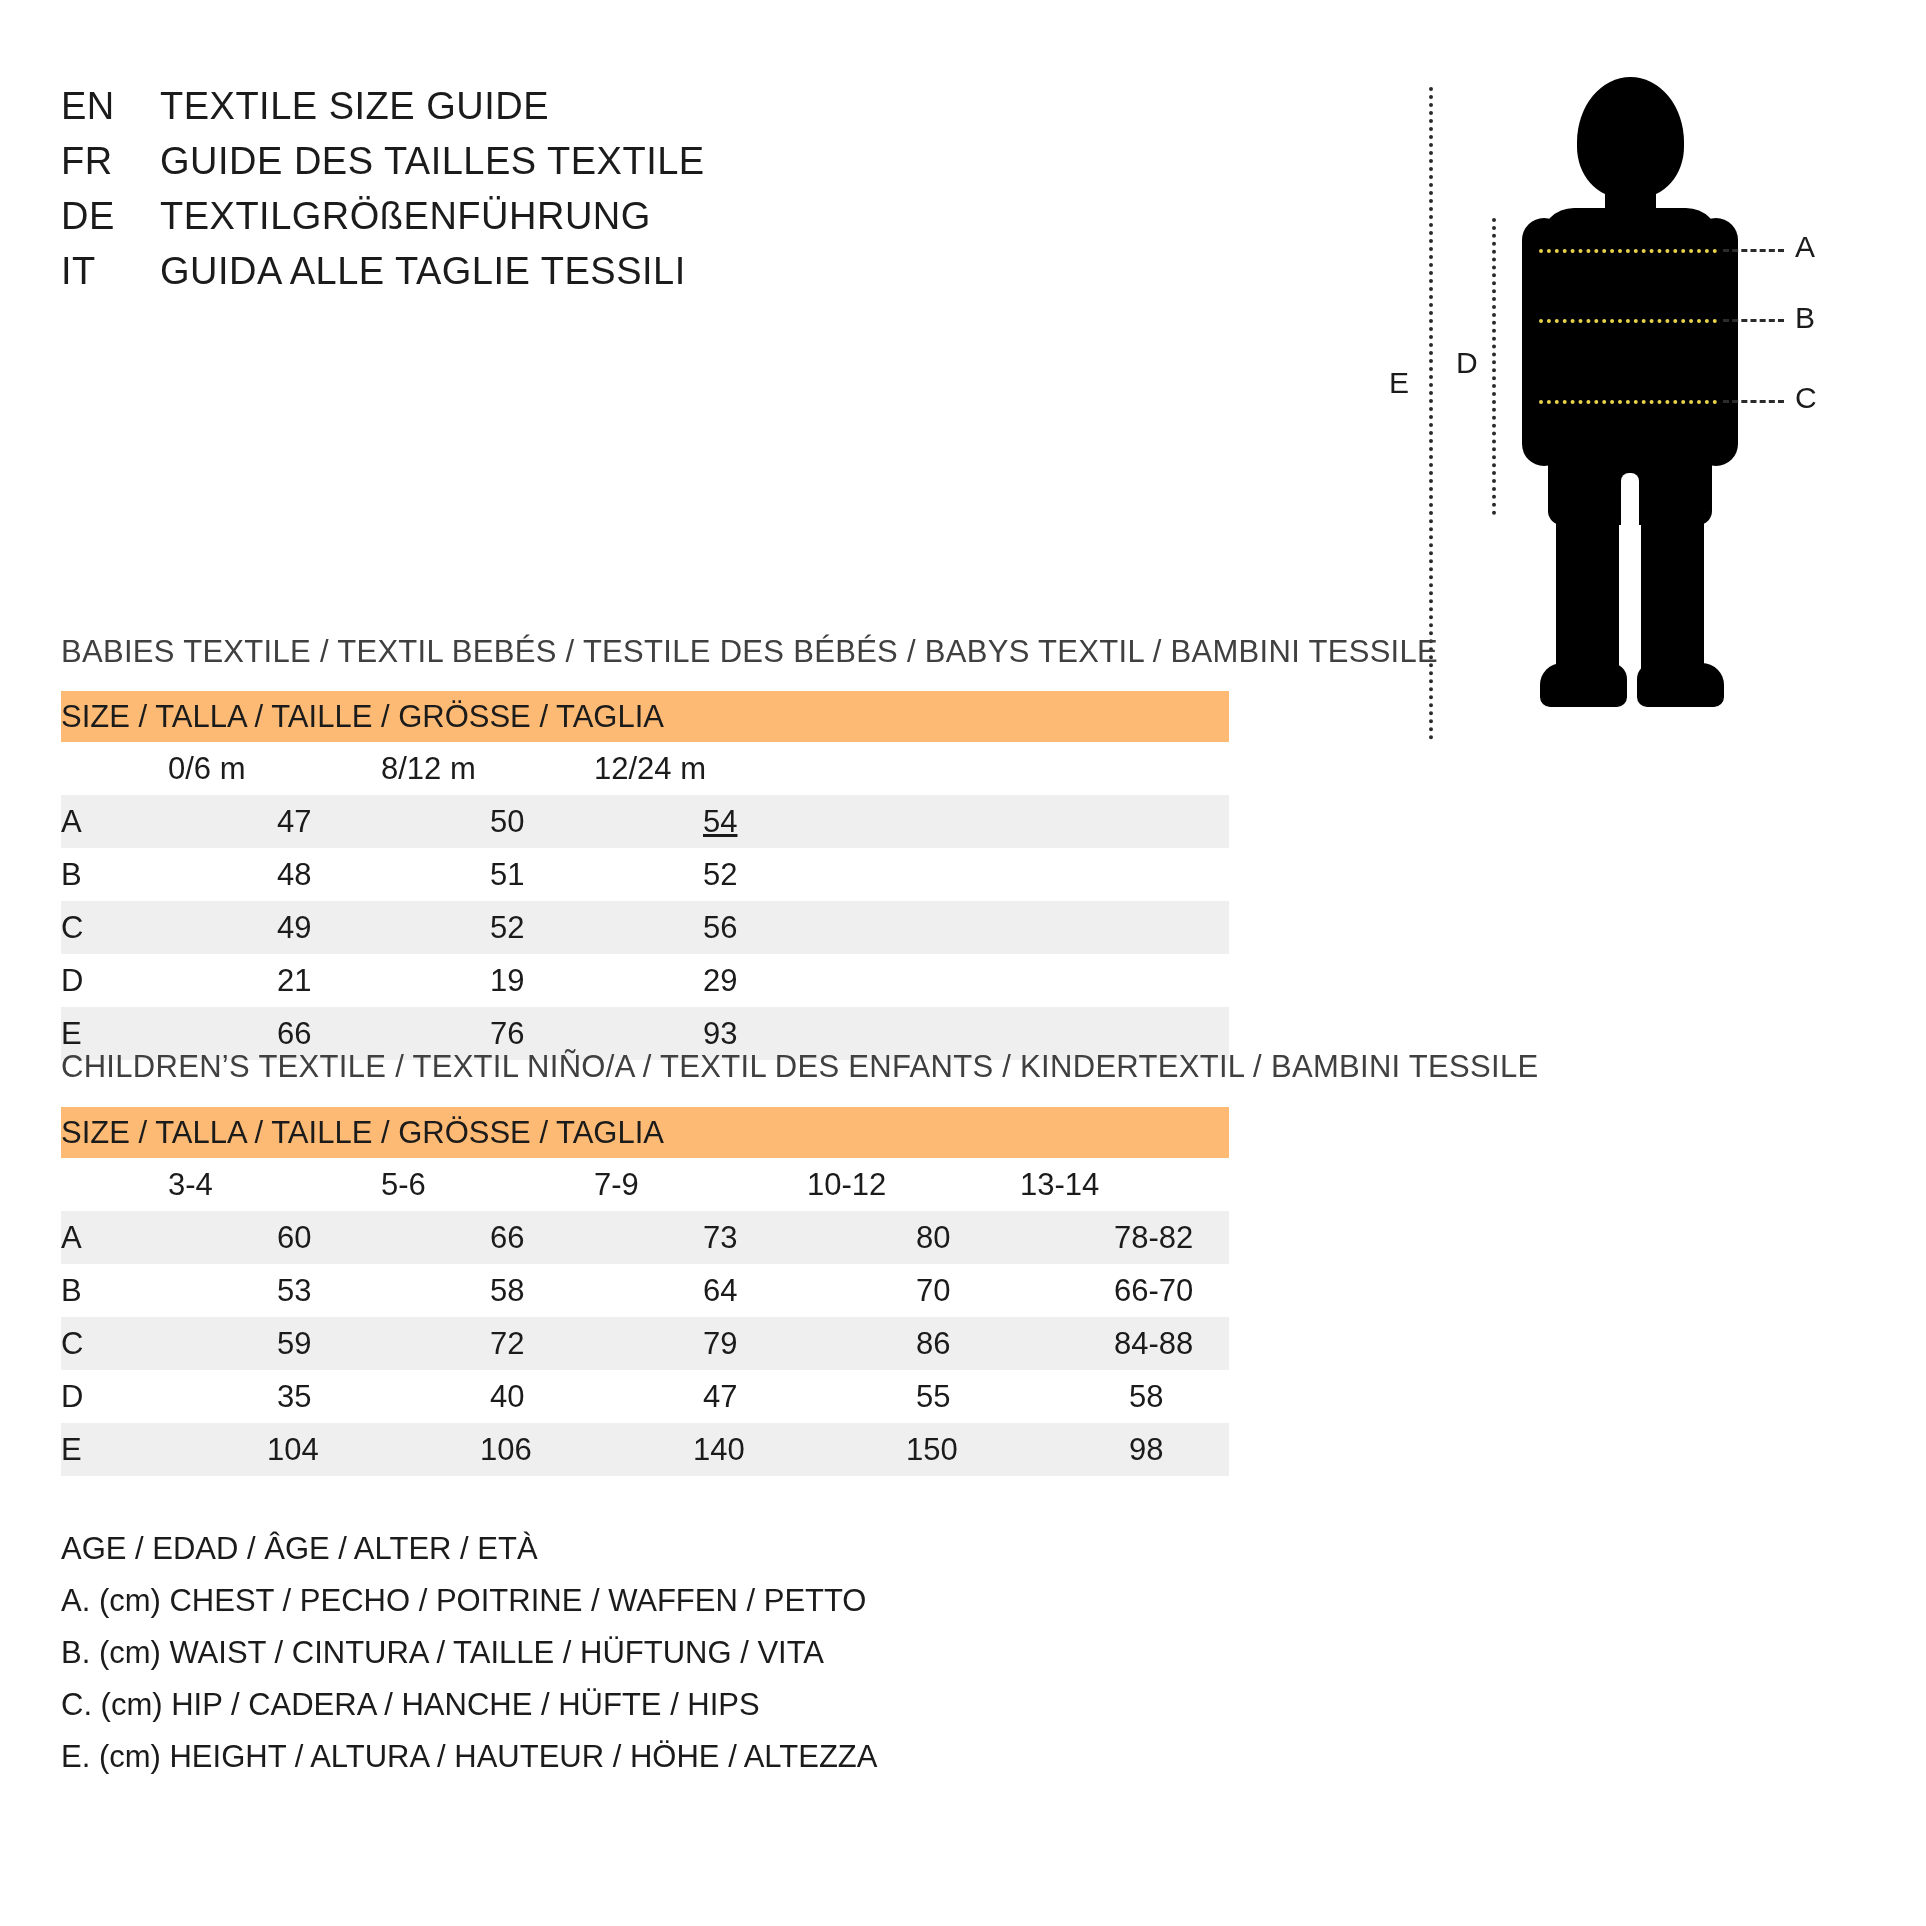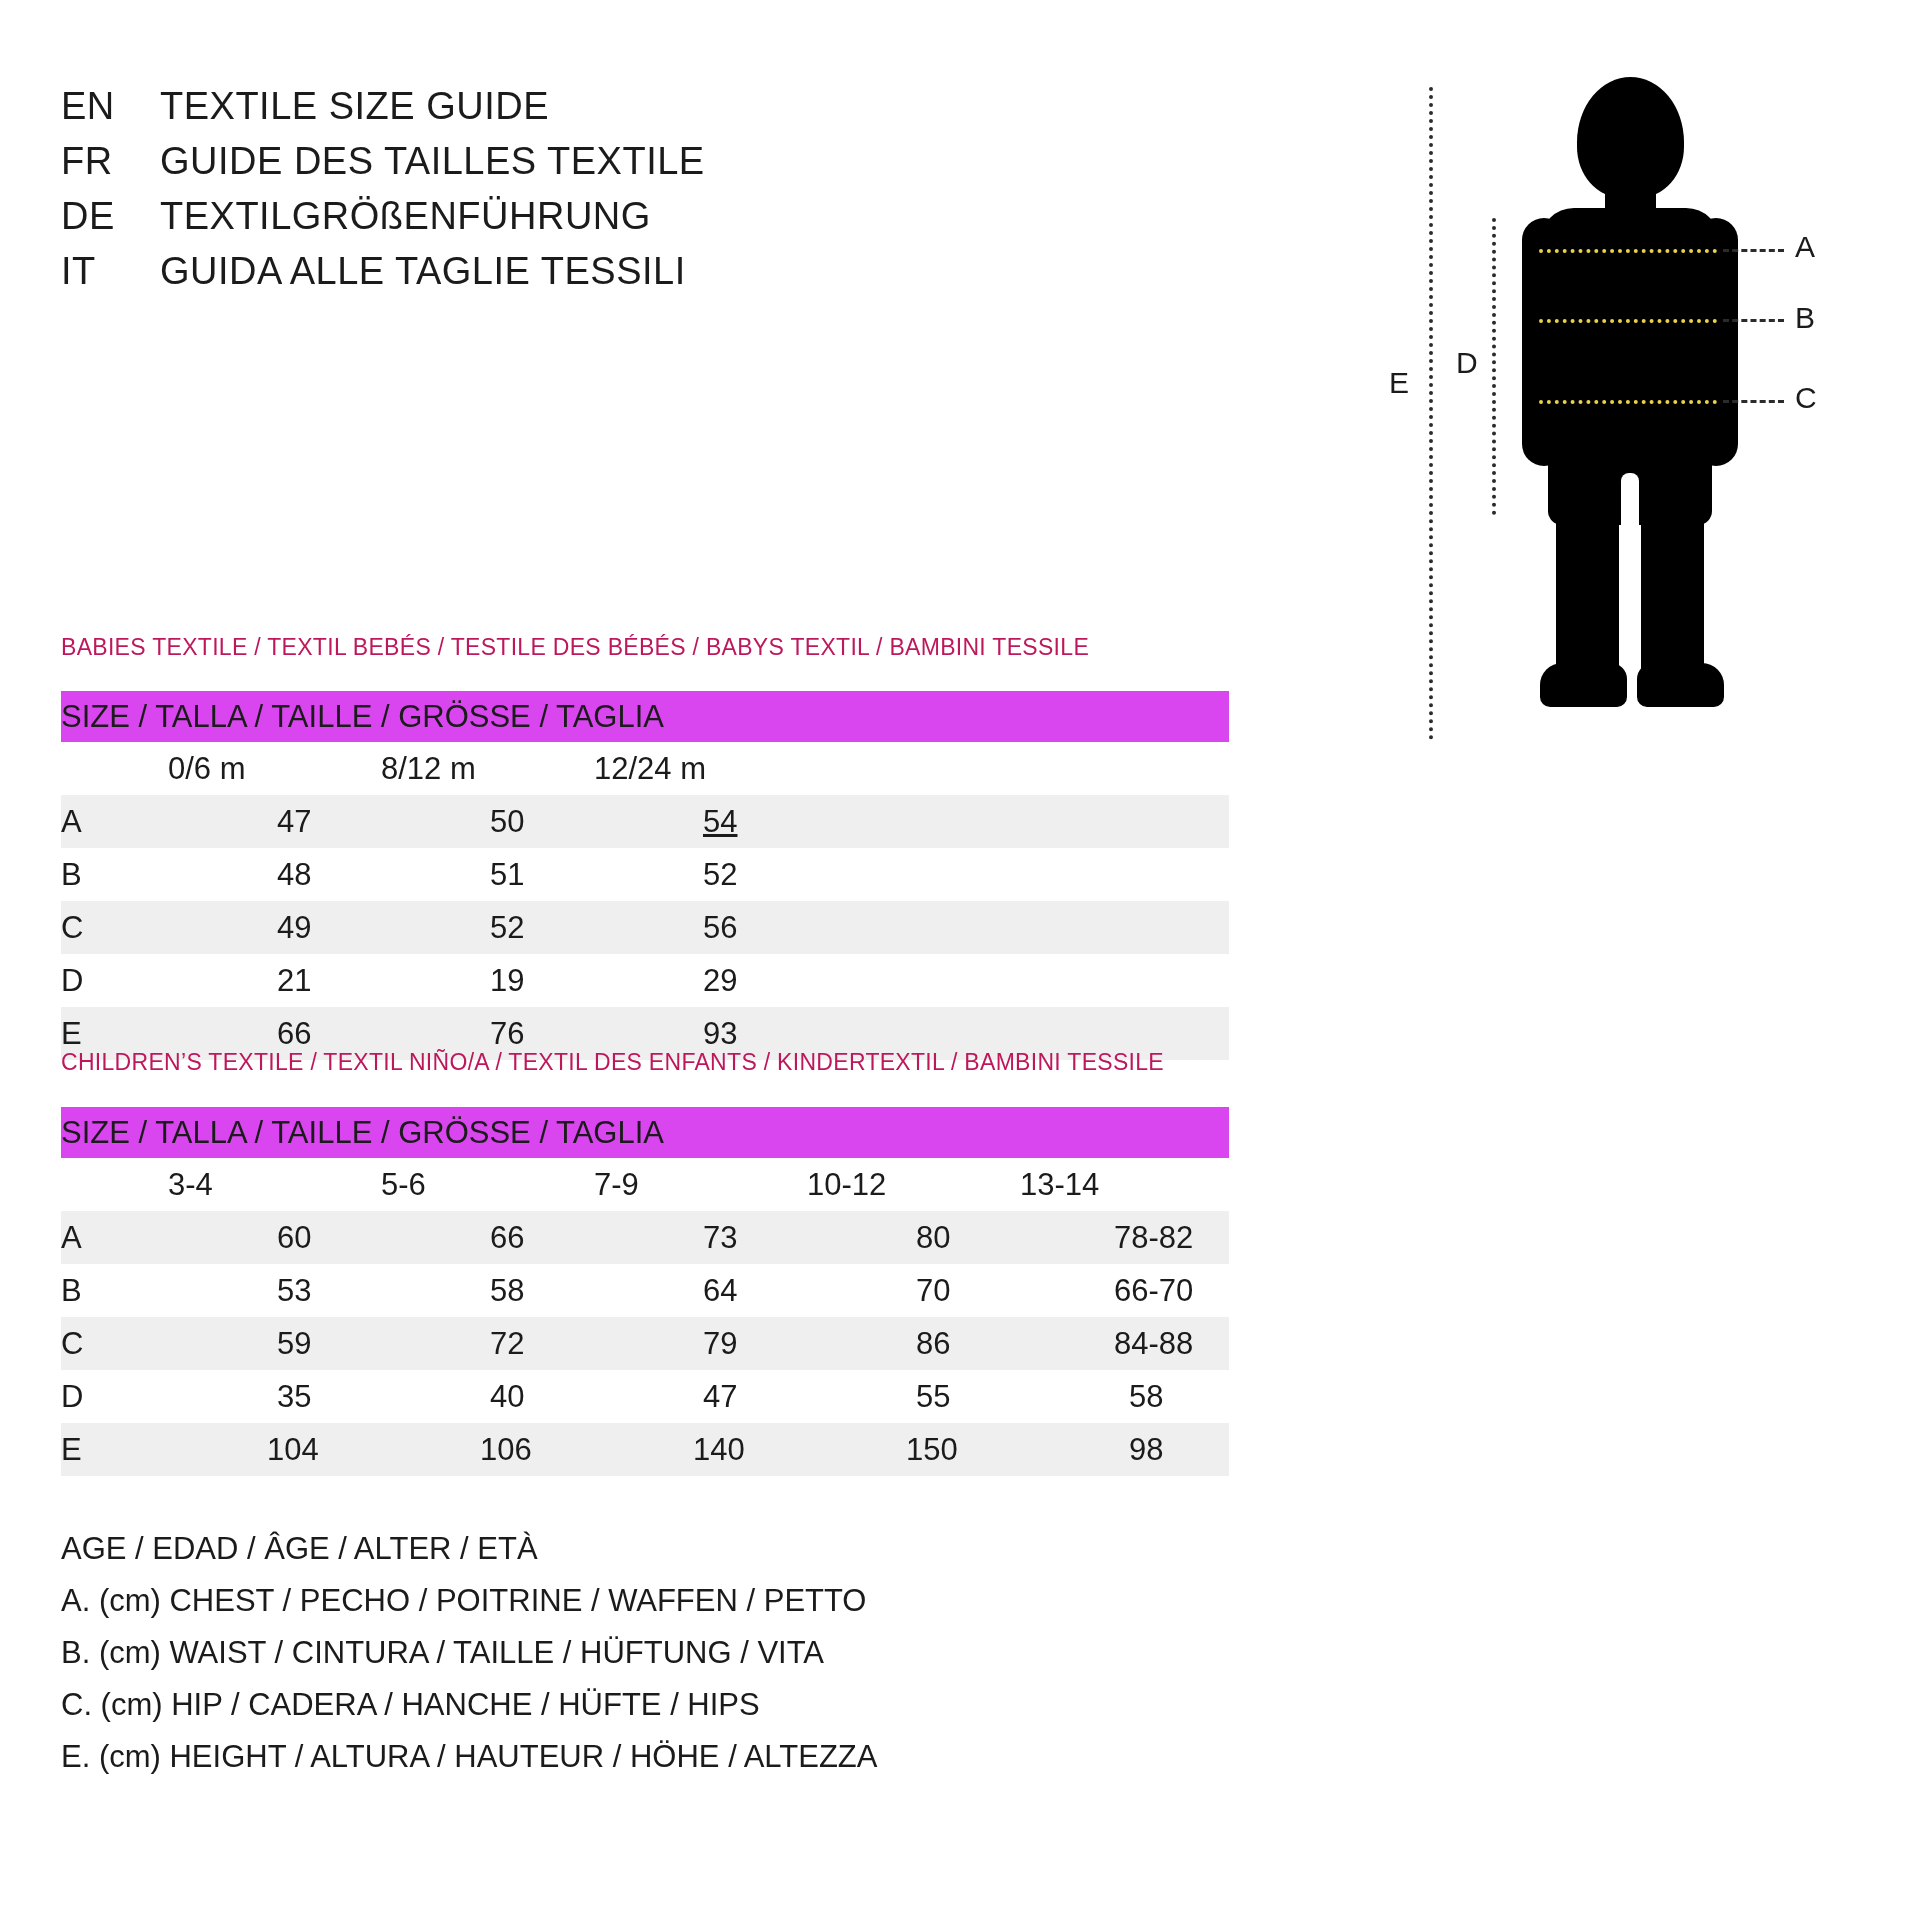--- a/index.html
+++ b/index.html
@@ -173,40 +173,40 @@
   }
   .vline {
     position: absolute;
     width: 0;
     border-left: 4px dotted #2b2b2b;
   }
 
   
   .section-title {
     position: absolute;
-    font-size: 23px;
+    font-size: 31px;
     letter-spacing: 0.3px;
-    color: #be185d;
+    color: #404040;
     white-space: nowrap;
   }
 
   
   table.size-table {
     position: absolute;
     border-collapse: collapse;
     font-size: 31px;
     color: #1b1b1b;
   }
   table.size-table td, table.size-table th {
     padding: 0;
     font-weight: normal;
     text-align: left;
   }
   .hdr-band td {
-    background: #d946ef;
+    background: #fdba74;
     height: 51px;
     padding-left: 14px;
     font-size: 31px;
   }
   .sizes-row td {
     height: 53px;
     background: #ffffff;
     padding-left: 14px;
   }
   .data-row td {

